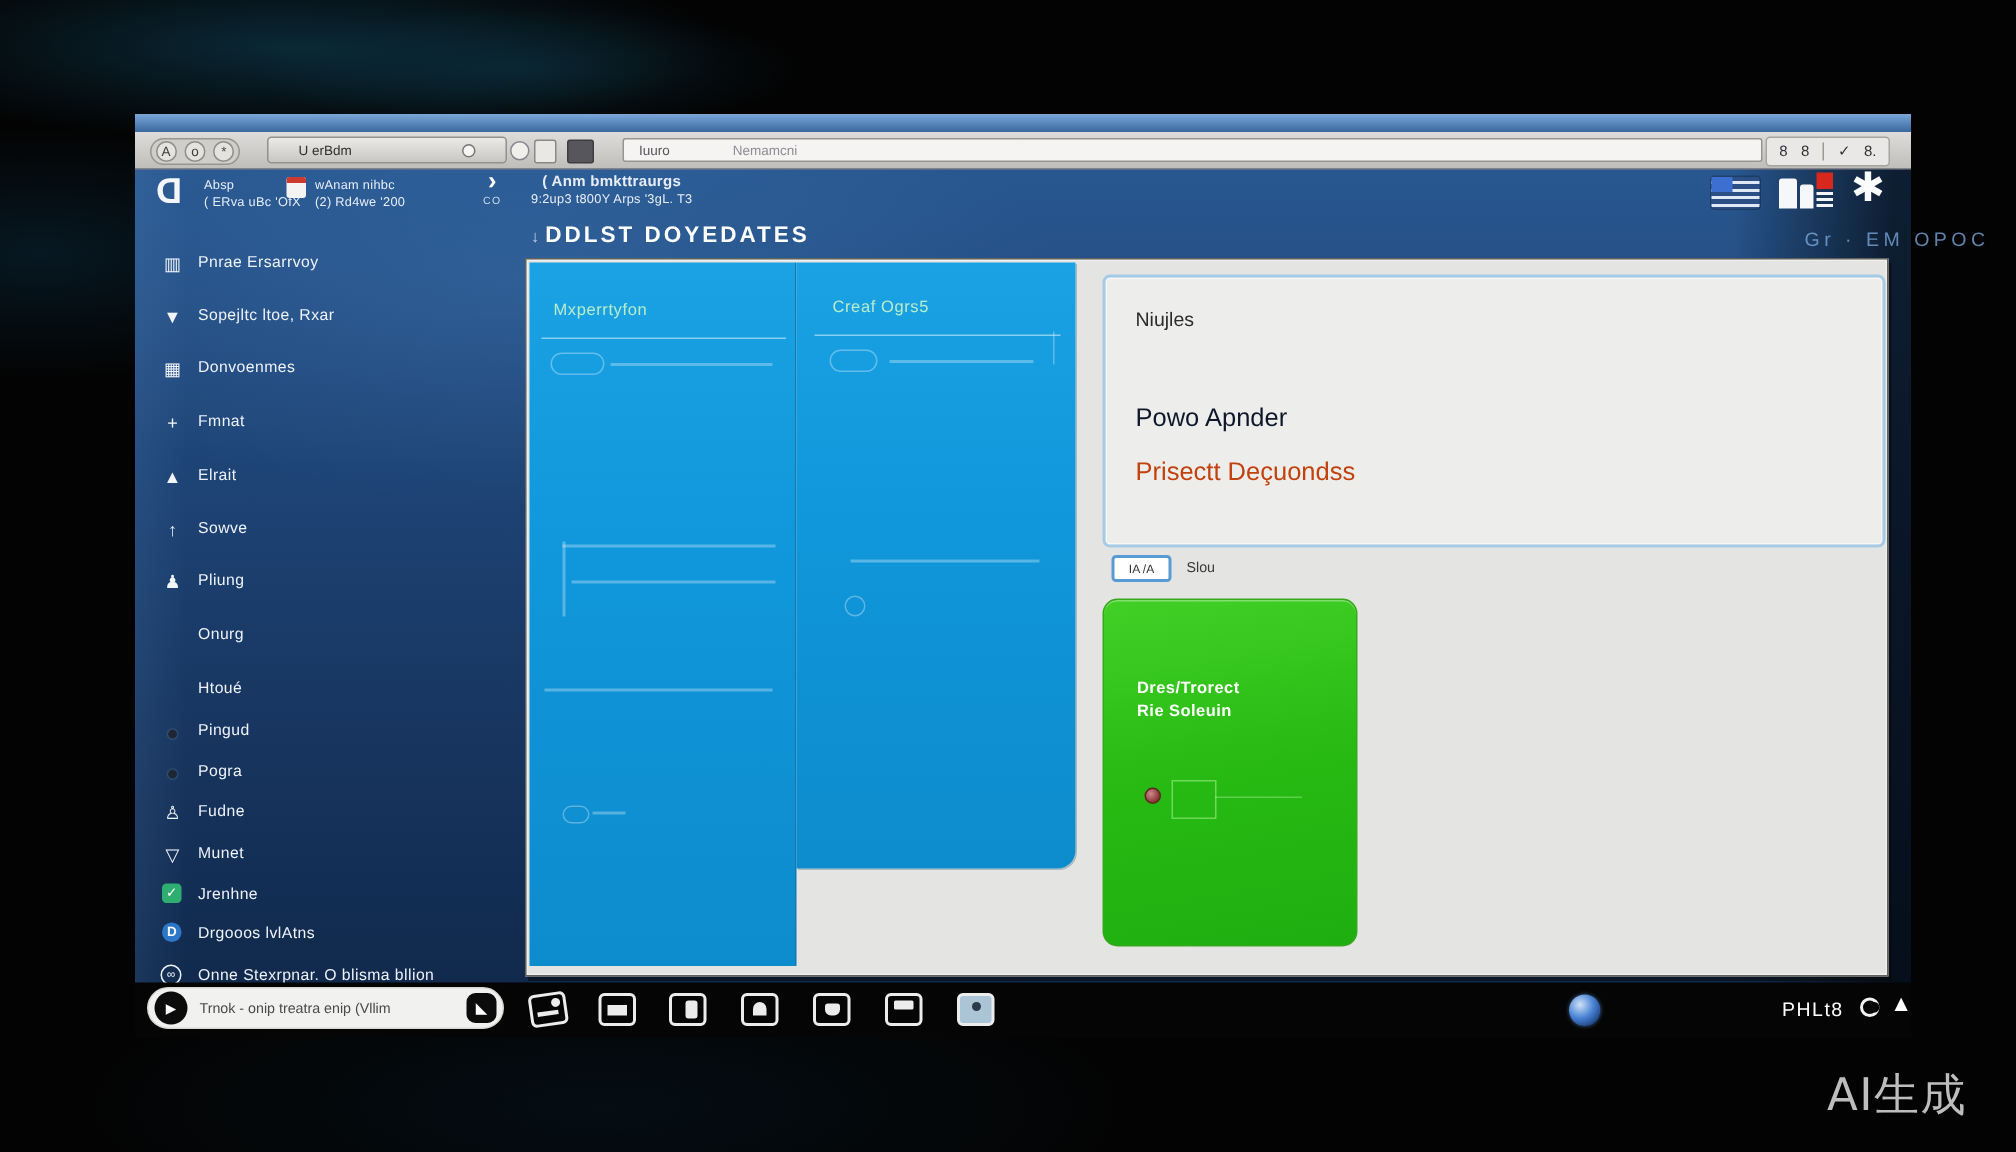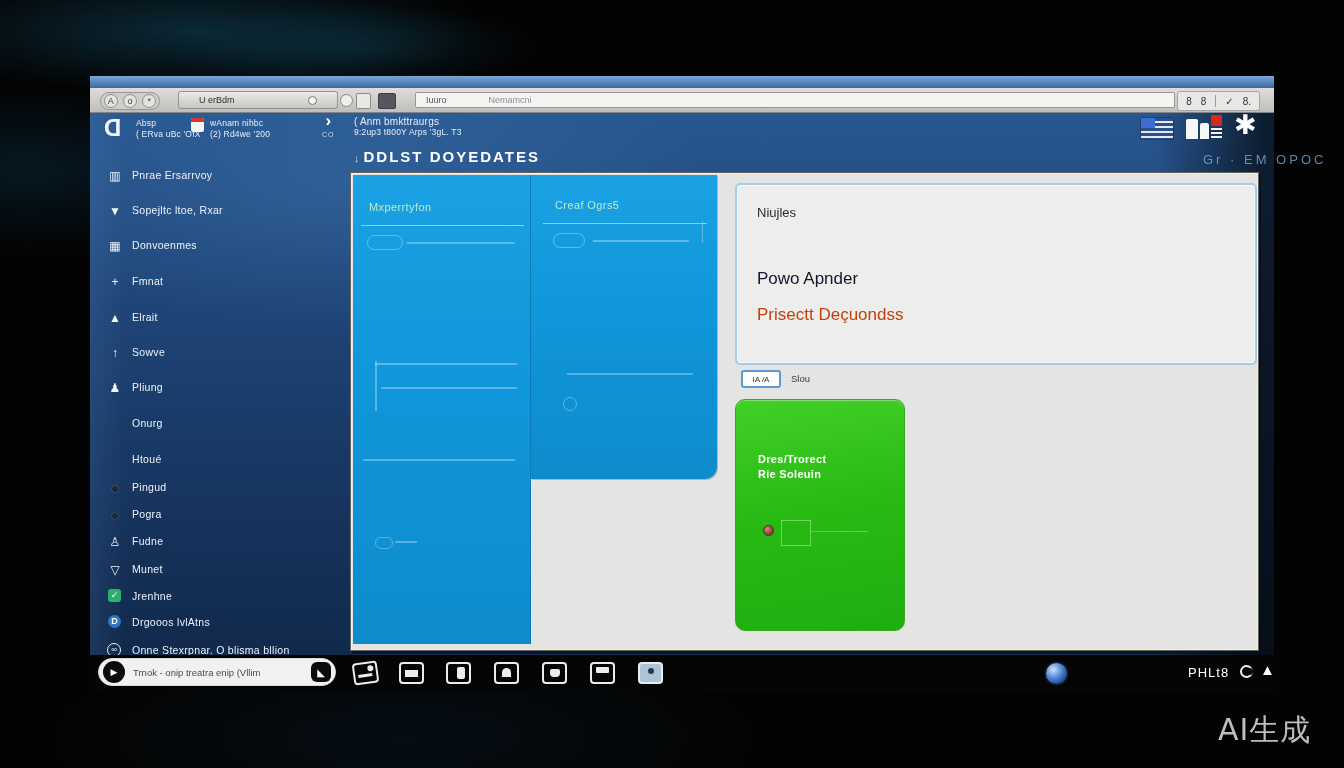--- a/index.html
+++ b/index.html
@@ -48,21 +48,21 @@
   .ctrlgroup{position:absolute;right:14px;top:3px;height:18px;display:flex;align-items:center;gap:9px;
     font-size:10px;color:#33333a;background:#e9e8e6;border:1px solid #a6a5a0;border-radius:3px;padding:0 8px;}
   .ctrlgroup .sep{width:1px;height:12px;background:#9b9a95;}
   
   .logo{position:absolute;left:14px;top:40px;font-size:24px;font-weight:bold;color:#f3f6fb;
     transform:scaleX(-1);line-height:1;}
   .hblock{position:absolute;color:#e8eef8;font-size:8.5px;line-height:11px;letter-spacing:.2px;white-space:nowrap;}
   .hb1{left:46px;top:42px;}
   .hb2{left:120px;top:42px;}
   .hb3{left:264px;top:40px;}
-  .hb3 .l1{font-size:10px;font-weight:normal;}
+  .hb3 .l1{font-size:10px;font-weight:bold;text-align:center;}
   .cal-icon{position:absolute;left:101px;top:42px;width:13px;height:14px;background:#f4f4f2;border-radius:2px;overflow:hidden;}
   .cal-icon::before{content:"";position:absolute;left:0;top:0;width:100%;height:4px;background:#cf3a30;}
   .chev{position:absolute;left:232px;top:38px;color:#fff;font-size:17px;font-weight:bold;line-height:14px;text-align:center;}
   .chev .sub{display:block;font-size:7px;font-weight:normal;color:#cdd9ea;letter-spacing:1px;}
   .flag-icon{position:absolute;left:1051px;top:42px;width:32px;height:21px;border-radius:2px;
     background:repeating-linear-gradient(180deg,#2c4f86 0 3px,#dfe8f4 3px 5px);box-shadow:0 0 0 1px rgba(0,0,0,.25);}
   .flag-icon::before{content:"";position:absolute;left:0;top:0;width:14px;height:10px;background:#3d6fd0;}
   .people-icon{position:absolute;left:1096px;top:39px;width:38px;height:27px;}
   .people-icon .b1{position:absolute;left:0;top:4px;width:12px;height:20px;background:#f5f7fa;border-radius:2px 2px 0 0;}
   .people-icon .b2{position:absolute;left:14px;top:8px;width:9px;height:16px;background:#f5f7fa;border-radius:2px 2px 0 0;}
@@ -84,21 +84,21 @@
     border-radius:3px;font-size:9px !important;line-height:13px !important;}
   .ic-circle-blue{background:#2d77c9;color:#fff !important;width:13px !important;height:13px;left:8px !important;
     border-radius:50%;font-size:9px !important;line-height:13px !important;font-weight:bold;}
   .ic-circle-out{border:1.5px solid #eef2f9;width:12px !important;height:12px;left:7px !important;
     border-radius:50%;font-size:8px !important;line-height:11px !important;}
   
   .window{position:absolute;left:260px;top:96px;width:907px;height:477px;background:#e4e4e2;
     border:1px solid #62625f;box-shadow:2px 3px 0 rgba(10,10,10,.55), inset 0 0 0 1px rgba(255,255,255,.4);}
   .bluepanel{position:absolute;background:linear-gradient(180deg,#1aa2e4 0%,#1096da 45%,#0d8ccd 100%);}
   .bp-a{left:2px;top:2px;width:177px;height:469px;border-right:1px solid #0b7ab6;}
-  .bp-b{left:180px;top:2px;width:186px;height:304px;border-radius:0 0 12px 0;box-shadow:1px 1px 0 rgba(0,60,100,.25);text-decoration:underline;}
+  .bp-b{left:180px;top:2px;width:186px;height:404px;border-radius:0 0 12px 0;box-shadow:1px 1px 0 rgba(0,60,100,.25);text-decoration:underline;}
   .bp-title{position:absolute;font-size:11px;color:#b9ecc9;letter-spacing:.4px;white-space:nowrap;}
   .bp-a .bp-title{left:16px;top:26px;}
   .bp-b .bp-title{left:24px;top:24px;}
   .bp-divider{position:absolute;height:1px;background:rgba(225,248,255,.55);}
   .bp-a .bp-divider{left:8px;right:6px;top:50px;}
   .bp-b .bp-divider{left:12px;right:10px;top:48px;}
   .f-pill{position:absolute;border:1.5px solid rgba(255,255,255,.32);border-radius:8px;}
   .f-line{position:absolute;height:1.5px;background:rgba(255,255,255,.30);}
   .f-vline{position:absolute;width:1.5px;background:rgba(255,255,255,.30);}
   

